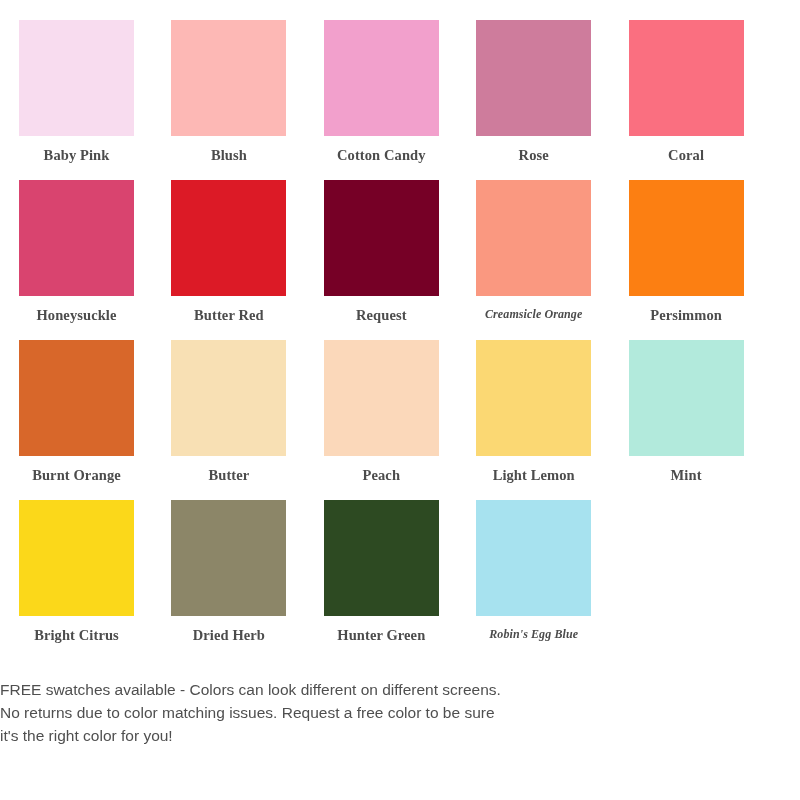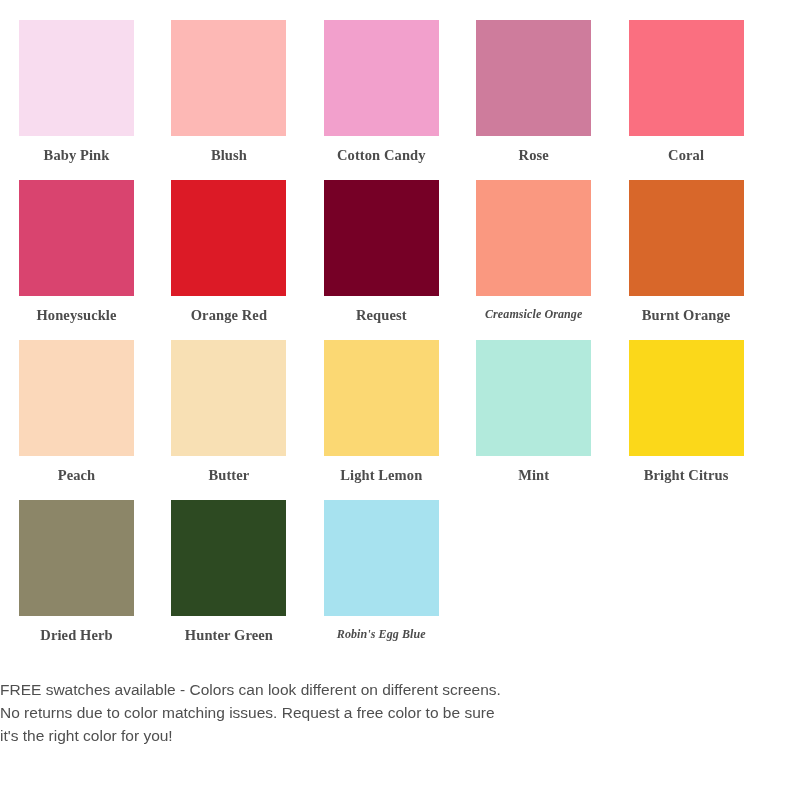--- a/index.html
+++ b/index.html
@@ -100,41 +100,45 @@
       <div class="swatch-cell">
         <div class="swatch-chip" style="background-color: rgb(250, 111, 128);"></div>
         <div class="swatch-label">Coral</div>
       </div>
       <div class="swatch-cell">
         <div class="swatch-chip" style="background-color: rgb(217, 68, 111);"></div>
         <div class="swatch-label">Honeysuckle</div>
       </div>
       <div class="swatch-cell">
         <div class="swatch-chip" style="background-color: rgb(220, 26, 38);"></div>
-        <div class="swatch-label">Orange Red</div>
+        <div class="swatch-label">Butter Red</div>
       </div>
       <div class="swatch-cell">
         <div class="swatch-chip" style="background-color: rgb(118, 0, 38);"></div>
         <div class="swatch-label">Request</div>
       </div>
       <div class="swatch-cell">
         <div class="swatch-chip" style="background-color: rgb(250, 152, 128);"></div>
         <div class="swatch-label narrow">Creamsicle Orange</div>
       </div>
       <div class="swatch-cell">
+        <div class="swatch-chip" style="background-color: rgb(252, 127, 18);"></div>
+        <div class="swatch-label">Persimmon</div>
+      </div>
+      <div class="swatch-cell">
         <div class="swatch-chip" style="background-color: rgb(216, 103, 42);"></div>
         <div class="swatch-label">Burnt Orange</div>
       </div>
       <div class="swatch-cell">
+        <div class="swatch-chip" style="background-color: rgb(248, 224, 180);"></div>
+        <div class="swatch-label">Butter</div>
+      </div>
+      <div class="swatch-cell">
         <div class="swatch-chip" style="background-color: rgb(251, 216, 186);"></div>
         <div class="swatch-label">Peach</div>
-      </div>
-      <div class="swatch-cell">
-        <div class="swatch-chip" style="background-color: rgb(248, 224, 180);"></div>
-        <div class="swatch-label">Butter</div>
       </div>
       <div class="swatch-cell">
         <div class="swatch-chip" style="background-color: rgb(251, 216, 115);"></div>
         <div class="swatch-label">Light Lemon</div>
       </div>
       <div class="swatch-cell">
         <div class="swatch-chip" style="background-color: rgb(178, 234, 220);"></div>
         <div class="swatch-label">Mint</div>
       </div>
       <div class="swatch-cell">

